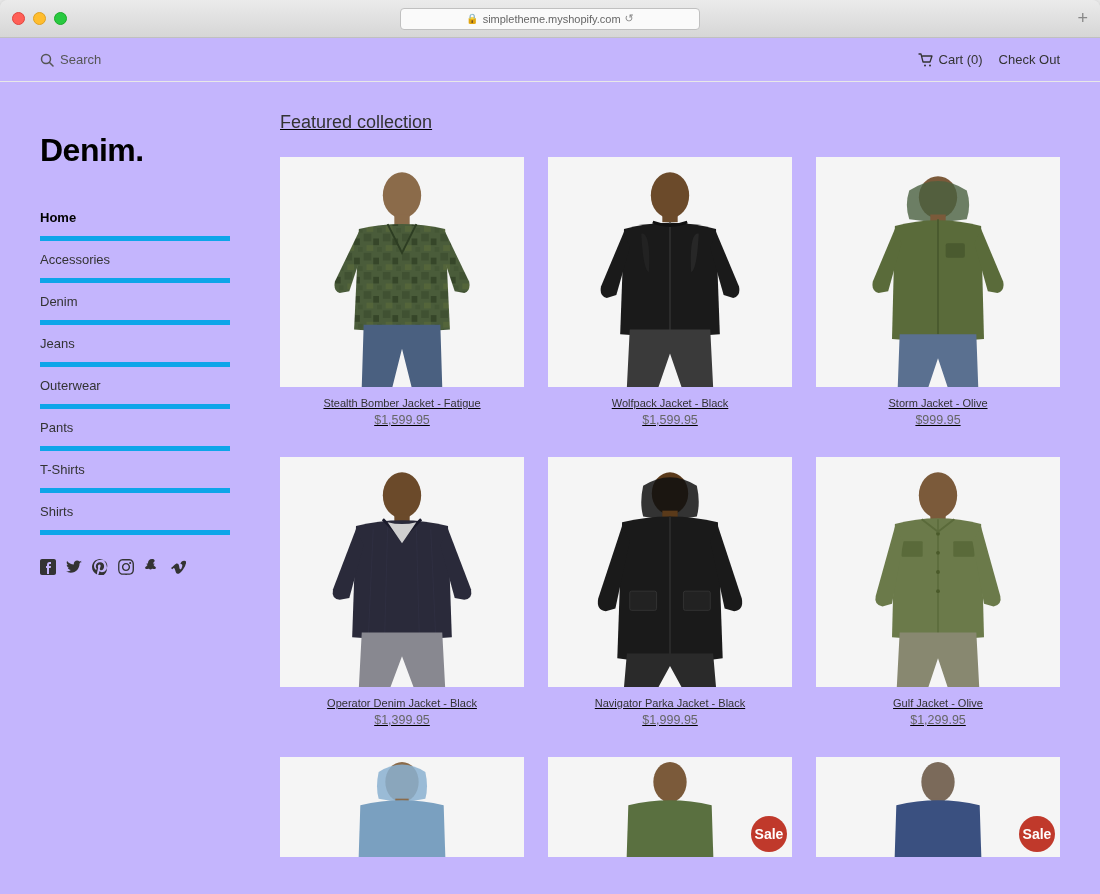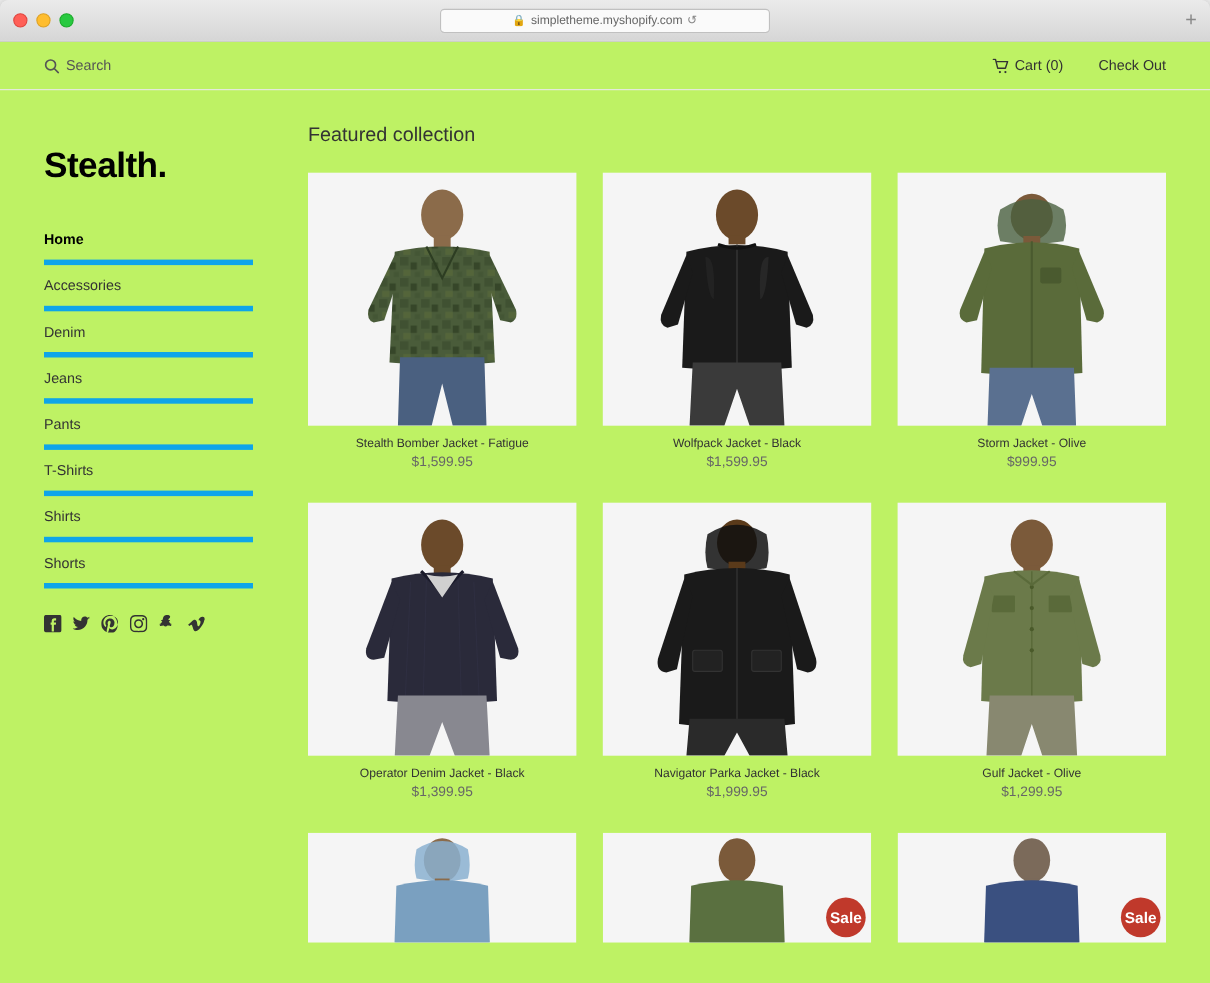--- a/index.html
+++ b/index.html
@@ -49,21 +49,21 @@
       gap: 4px;
     }
     .browser-new-tab {
       position: absolute;
       right: 12px;
       font-size: 18px;
       color: #888;
       cursor: pointer;
     }
     .browser-content {
-      background: #bef264;
+      background: #c4b5fd;
       min-height: 856px;
     }
 
     
     .site-header {
       display: flex;
       align-items: center;
       justify-content: space-between;
       padding: 14px 40px;
       border-bottom: 1px solid #e8e8e8;
@@ -72,21 +72,21 @@
       display: flex;
       align-items: center;
       gap: 6px;
       color: #555;
       font-size: 13px;
       cursor: pointer;
     }
     .header-right {
       display: flex;
       align-items: center;
-      gap: 32px;
+      gap: 16px;
       font-size: 13px;
       color: #333;
     }
     .cart-link {
       display: flex;
       align-items: center;
       gap: 5px;
       cursor: pointer;
       color: #333;
     }
@@ -139,20 +139,21 @@
     .social-icon {
       font-size: 16px;
       color: #333;
       cursor: pointer;
     }
 
     
     .content-area {
       flex: 1;
       padding: 30px 0 30px 20px;
+      text-decoration: underline;
     }
     .collection-title {
       font-size: 18px;
       font-weight: 400;
       margin-bottom: 24px;
       color: #333;
     }
     .product-grid {
       display: grid;
       grid-template-columns: repeat(3, 1fr);
@@ -245,30 +246,30 @@
           </svg>
           <span>Cart (0)</span>
         </div>
         <span class="checkout-link">Check Out</span>
       </div>
     </div>
 
     <div class="main-container">
 
       <div class="sidebar">
-        <div class="site-title">Stealth.</div>
+        <div class="site-title">Denim.</div>
         <ul class="nav-list">
           <li class="nav-item active">Home</li>
           <li class="nav-item">Accessories</li>
           <li class="nav-item">Denim</li>
           <li class="nav-item">Jeans</li>
+          <li class="nav-item">Outerwear</li>
           <li class="nav-item">Pants</li>
           <li class="nav-item">T-Shirts</li>
           <li class="nav-item">Shirts</li>
-          <li class="nav-item">Shorts</li>
         </ul>
         <div class="social-icons">
 
           <span class="social-icon">
             <svg width="16" height="16" viewBox="0 0 16 16" fill="#333">
                 <path d="M14 0H2C.9 0 0 .9 0 2v12c0 1.1.9 2 2 2h12c1.1 0 2-.9 2-2V2c0-1.1-.9-2-2-2zm-3 5h-1.3c-.5 0-.7.2-.7.7V7H11l-.3 2H9v6H7V9H6V7h1V5.7C7 4.2 7.9 3 9.5 3c.7 0 1.5.1 1.5.1V5z"></path>
               </svg>
           </span>
 
           <span class="social-icon">

